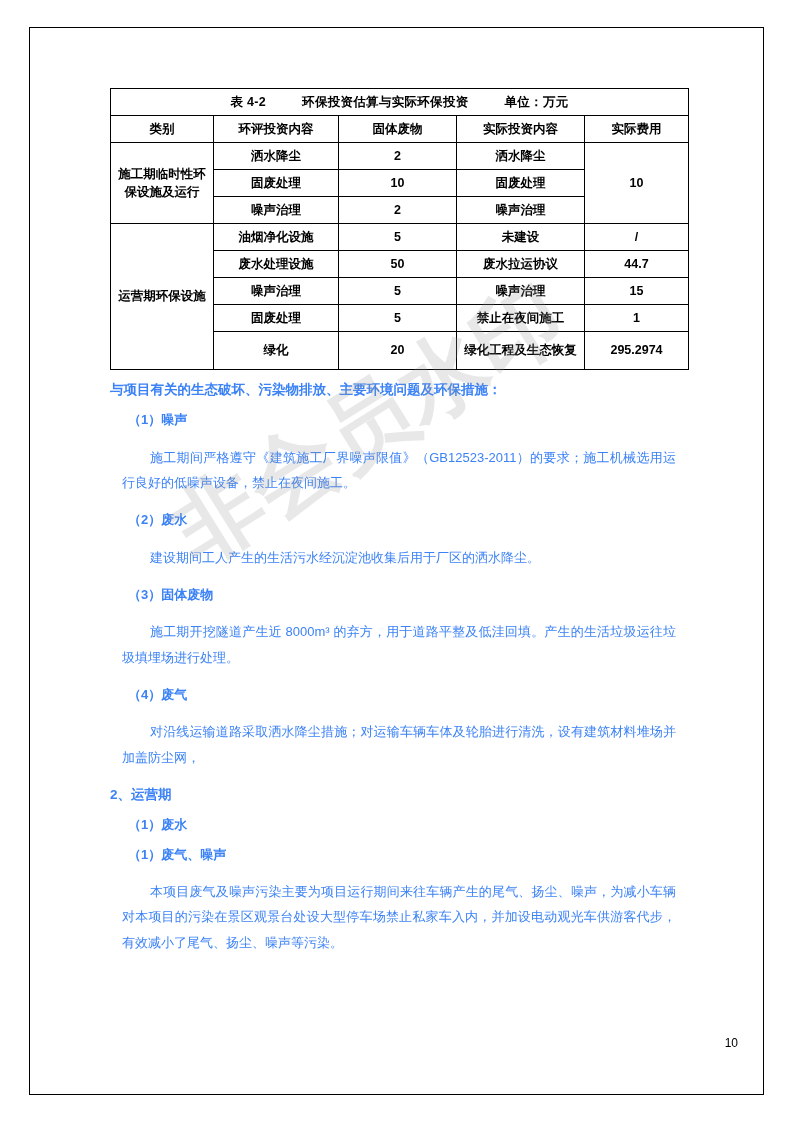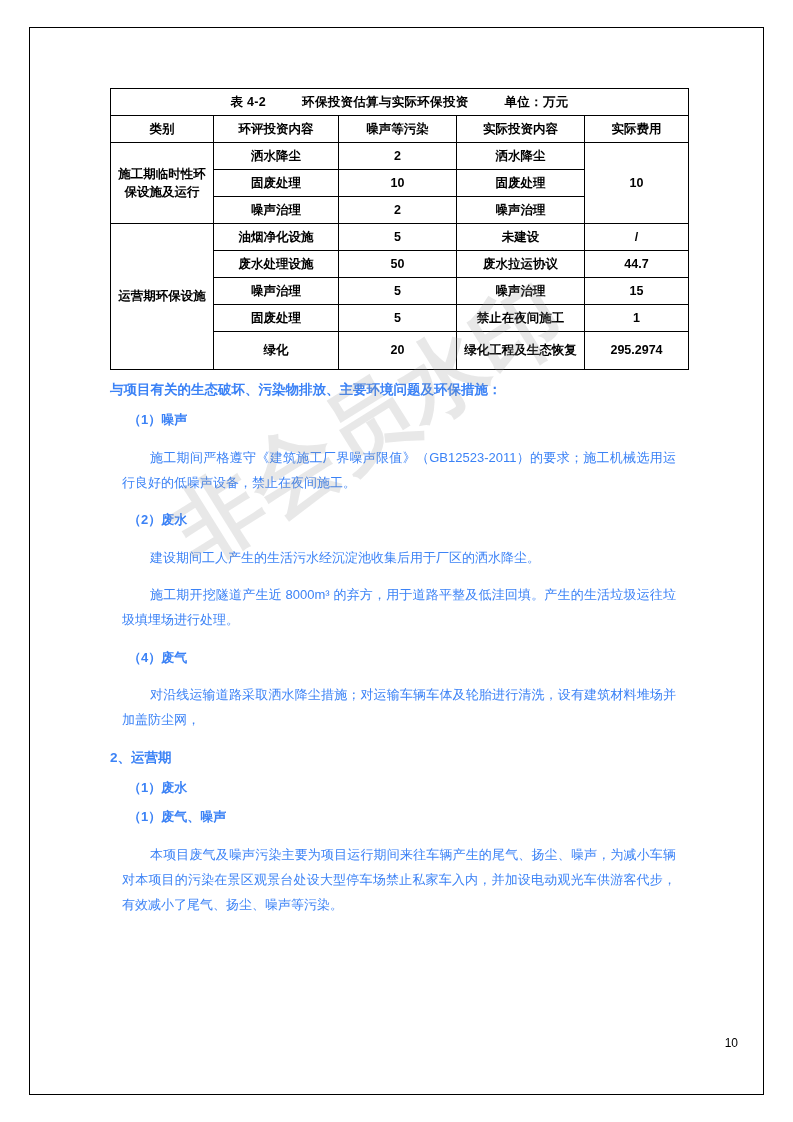--- a/index.html
+++ b/index.html
@@ -140,21 +140,21 @@
       </colgroup>
       <tbody>
         <tr>
           <td class="caption-cell" colspan="5">
             <span class="cap-inner">表 4-2</span><span class="cap-gap1"></span><span class="cap-inner">环保投资估算与实际环保投资</span><span class="cap-gap2"></span><span class="cap-inner">单位：万元</span>
           </td>
         </tr>
         <tr>
           <td>类别</td>
           <td>环评投资内容</td>
-          <td>噪声等污染</td>
+          <td>固体废物</td>
           <td>实际投资内容</td>
           <td>实际费用</td>
         </tr>
 
         <tr>
           <td rowspan="3">施工期临时性环保设施及运行</td>
           <td>洒水降尘</td>
           <td>2</td>
           <td>洒水降尘</td>
           <td rowspan="3">10</td>
@@ -207,20 +207,21 @@
     <div class="body-text">
       <div class="heading-bold">与项目有关的生态破坏、污染物排放、主要环境问题及环保措施：</div>
 
 
       <div class="sub-head">（1）噪声</div>
       <p class="para">施工期间严格遵守《建筑施工厂界噪声限值》（GB12523-2011）的要求；施工机械选用运行良好的低噪声设备，禁止在夜间施工。</p>
 
       <div class="sub-head">（2）废水</div>
       <p class="para">建设期间工人产生的生活污水经沉淀池收集后用于厂区的洒水降尘。</p>
 
+      <div class="sub-head">（3）固体废物</div>
       <p class="para">施工期开挖隧道产生近 8000m³ 的弃方，用于道路平整及低洼回填。产生的生活垃圾运往垃圾填埋场进行处理。</p>
 
       <div class="sub-head">（4）废气</div>
       <p class="para">对沿线运输道路采取洒水降尘措施；对运输车辆车体及轮胎进行清洗，设有建筑材料堆场并加盖防尘网，</p>
 
       <div class="sec-head">2、运营期</div>
 
       <div class="sub-head">（1）废水</div>
 
       <div class="sub-head">（1）废气、噪声</div>

